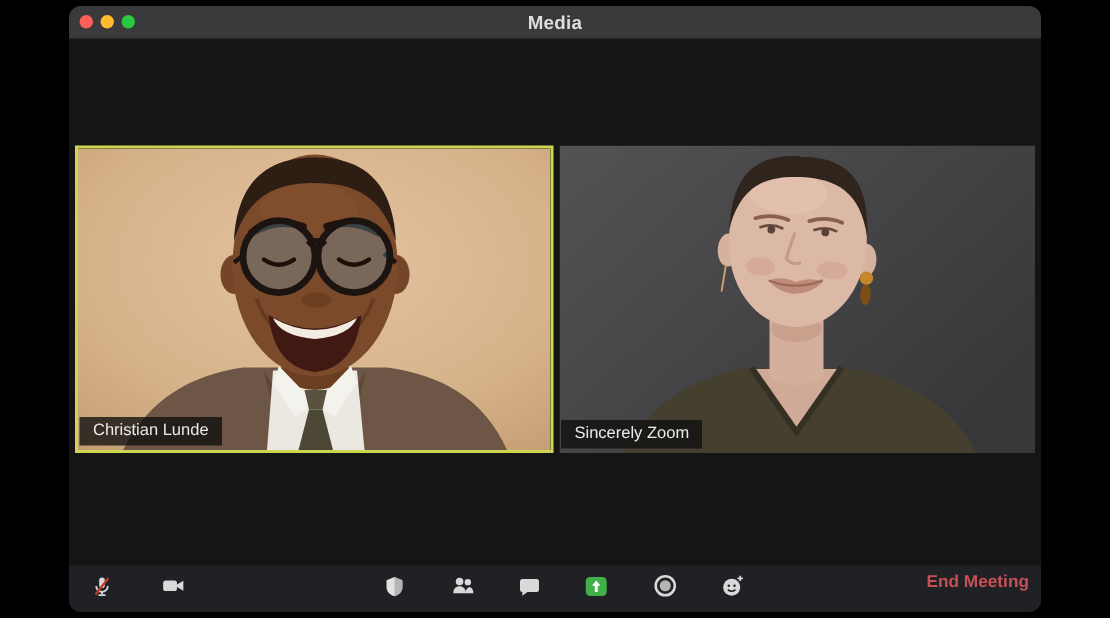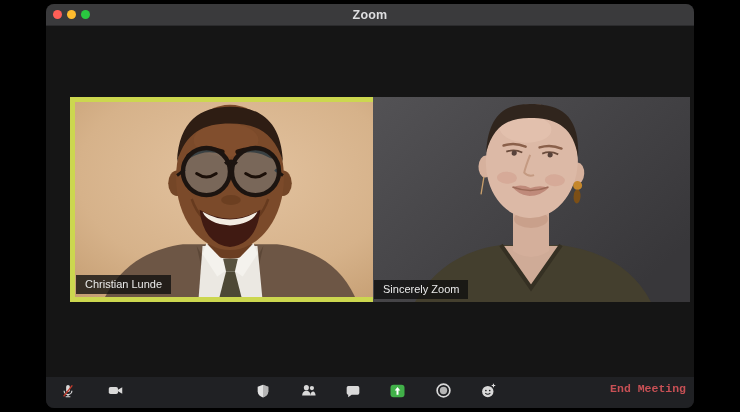--- a/index.html
+++ b/index.html
@@ -15,46 +15,46 @@
               background:#3a3a3c; border-bottom:1px solid #2b2b2d;
               display:flex; align-items:center; padding-left:7px; gap:5px; }
   .light { width:9px; height:9px; border-radius:50%; display:inline-block; }
   .win-title { position:absolute; left:0; right:0; top:0; height:22px; line-height:22px;
                text-align:center; color:#dedee0; font-size:12.5px; font-weight:600;
                letter-spacing:.2px; pointer-events:none; }
 
   
   .video-grid { position:absolute; left:4px; top:93px; width:640px; height:205px; }
   .tile { position:absolute; top:0; height:205px; background:#222; overflow:hidden; }
-  .tile.left { left:0; width:319px; border:5px solid #ffffff;margin-left:20px; }
+  .tile.left { left:0; width:319px; border:2px solid #ffffff; }
   .tile.right { left:323px; width:317px; }
   .portrait { position:absolute; left:0; top:0; width:100%; height:100%; display:block; }
   .name-label { position:absolute; left:1px; bottom:3px; background:rgba(14,14,14,.78);
                 color:#eaeaea; font-size:11px; padding:3px 9px 4px 9px; white-space:nowrap; }
 
   
   .toolbar { position:absolute; left:0; bottom:0; width:100%; height:31px; background:#202124; }
   .tb-btn { position:absolute; top:1px; width:28px; height:28px; background:transparent;
             border:none; display:flex; align-items:center; justify-content:center; cursor:pointer; }
   .end-btn { position:absolute; right:8px; top:0; height:22px; background:transparent; border:none;
-             font-family:Liberation Mono, monospace;
+             font-family:Liberation Sans, sans-serif;
              font-size:11.5px; font-weight:600; cursor:pointer; }
 </style>
 </head>
 <body>
 
 <div class="stage">
   <div class="window">
 
     <div class="titlebar">
       <span class="light" style="background-color: rgb(255, 95, 87);"></span>
       <span class="light" style="background-color: rgb(254, 188, 46);"></span>
       <span class="light" style="background-color: rgb(42, 200, 64);"></span>
     </div>
-    <div class="win-title">Zoom</div>
+    <div class="win-title">Media</div>
 
     <div class="video-grid">
 
       <div class="tile left" style="border-color: rgb(204, 215, 79);">
         <svg class="portrait" viewBox="0 0 315 201" preserveAspectRatio="xMidYMid slice">
           <defs>
             <radialGradient id="lbg" cx="52%" cy="38%" r="85%">
               <stop offset="0%" stop-color="#e3c3a0"></stop>
               <stop offset="60%" stop-color="#d6b28a"></stop>
               <stop offset="100%" stop-color="#c29a6e"></stop>

